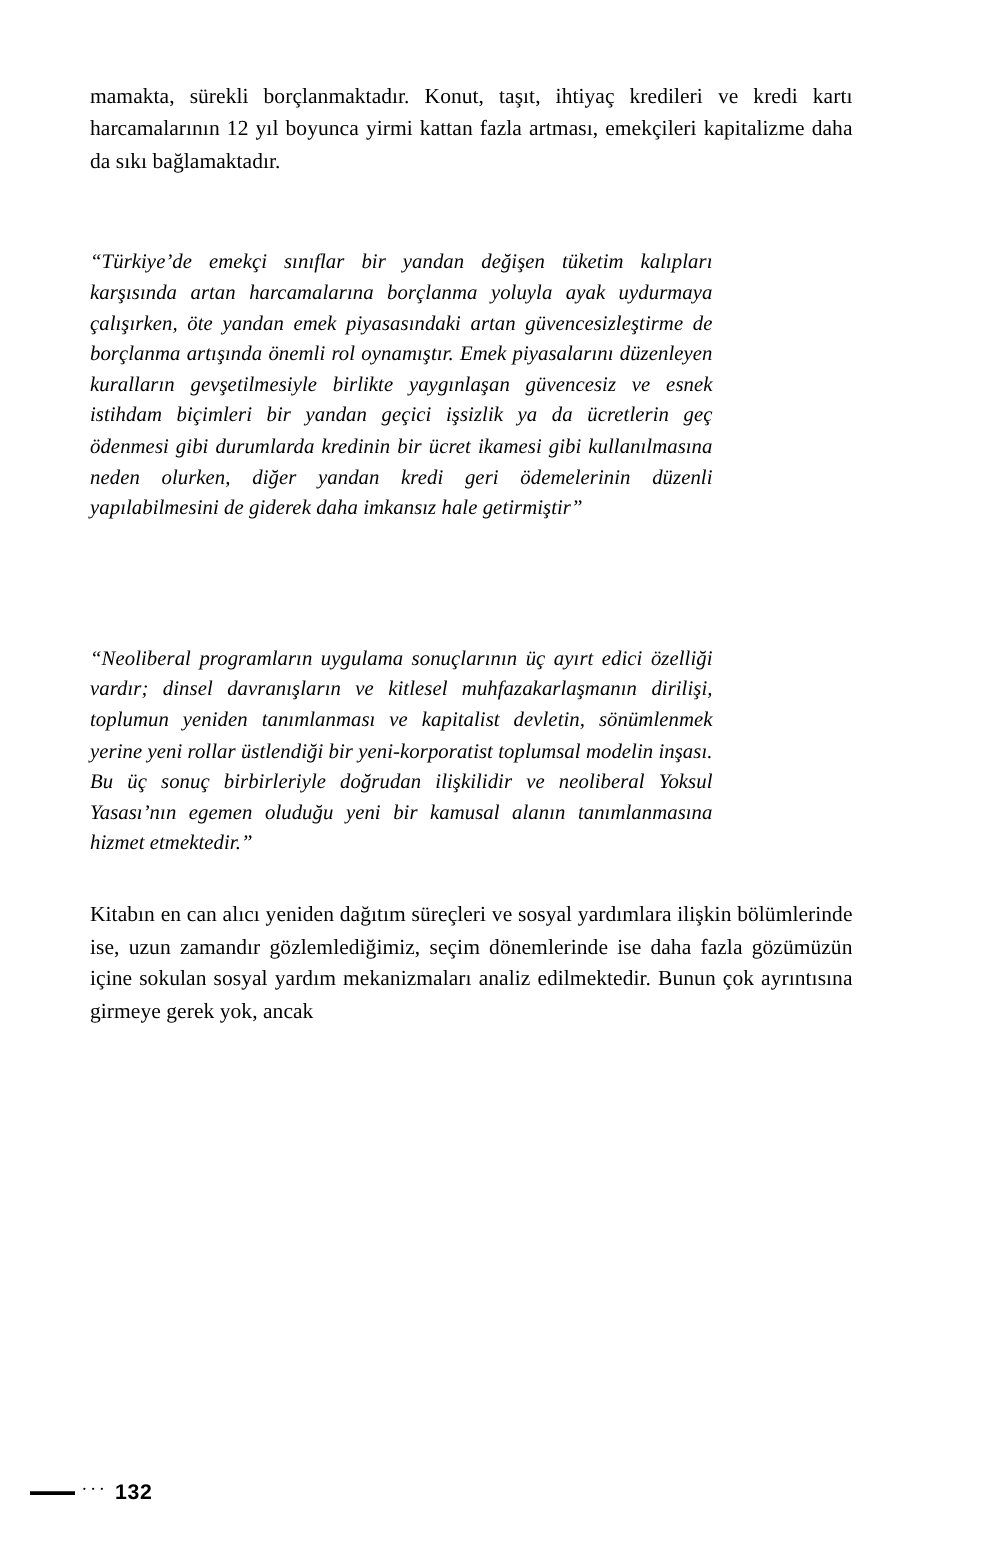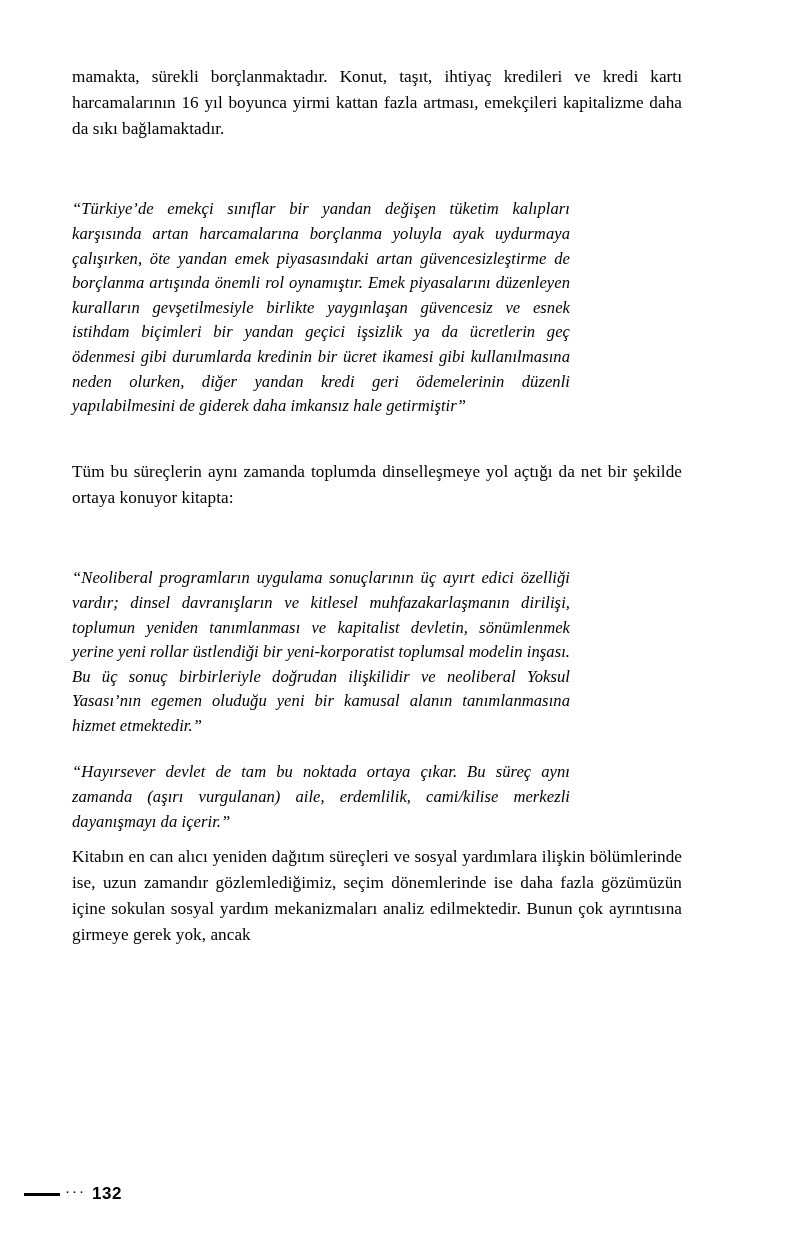--- a/index.html
+++ b/index.html
@@ -87,43 +87,39 @@
     letter-spacing: 0.5px;
   }
 </style>
 </head>
 <body>
 
 <div class="page">
 
   <div class="content">
 
-    <p class="body-par para-top">mamakta, sürekli borçlanmaktadır. Konut, taşıt, ihtiyaç  kredileri ve kredi kartı harcamalarının 16 yıl boyunca yirmi kattan fazla artması, emekçileri kapitalizme daha da sıkı bağlamaktadır.</p>
+    <p class="body-par para-top">mamakta, sürekli borçlanmaktadır. Konut, taşıt, ihtiyaç  kredileri ve kredi kartı harcamalarının 12 yıl boyunca yirmi kattan fazla artması, emekçileri kapitalizme daha da sıkı bağlamaktadır.</p>
 
     <div class="spacer-lg"></div>
 
     <div class="quote-block">
       <p>“Türkiye’de emekçi sınıflar bir yandan değişen tüketim kalıpları karşısında artan harcamalarına borçlanma yoluyla ayak uydurmaya çalışırken, öte yandan emek piyasasındaki artan güvencesizleştirme de borçlanma artışında önemli rol oynamıştır. Emek piyasalarını düzenleyen kuralların gevşetilmesiyle birlikte yaygınlaşan güvencesiz ve esnek istihdam biçimleri bir yandan geçici işsizlik ya da ücretlerin geç ödenmesi gibi durumlarda kredinin bir ücret ikamesi gibi kullanılmasına neden olurken, diğer yandan kredi geri ödemelerinin düzenli yapılabilmesini de giderek daha imkansız hale getirmiştir”</p>
     </div>
 
     <div class="spacer-md"></div>
 
-    <p class="body-par">Tüm bu süreçlerin aynı zamanda toplumda dinselleşmeye yol açtığı da net bir şekilde ortaya konuyor kitapta:</p>
 
     <div class="spacer-lg"></div>
 
     <div class="quote-block">
       <p>“Neoliberal programların uygulama sonuçlarının üç ayırt edici özelliği vardır; dinsel davranışların ve kitlesel muhfazakarlaşmanın dirilişi, toplumun yeniden tanımlanması ve kapitalist devletin, sönümlenmek yerine yeni rollar üstlendiği bir yeni-korporatist toplumsal modelin inşası. Bu üç sonuç birbirleriyle doğrudan ilişkilidir ve neoliberal Yoksul Yasası’nın egemen oluduğu yeni bir kamusal alanın tanımlanmasına hizmet etmektedir.”</p>
     </div>
 
     <div class="spacer-sm"></div>
 
-    <div class="quote-block">
-      <p>“Hayırsever devlet de tam bu noktada ortaya çıkar. Bu süreç aynı zamanda (aşırı vurgulanan) aile, erdemlilik, cami/kilise merkezli dayanışmayı da içerir.”</p>
-    </div>
 
     <div class="spacer-tiny"></div>
 
     <p class="body-par">Kitabın en can alıcı yeniden dağıtım süreçleri ve sosyal yardımlara ilişkin bölümlerinde ise, uzun zamandır gözlemlediğimiz, seçim dönemlerinde ise daha fazla gözümüzün içine sokulan sosyal yardım mekanizmaları analiz edilmektedir. Bunun çok ayrıntısına girmeye gerek yok, ancak</p>
 
   </div>
 
   <div class="footer">
     <span class="rule"></span>
     <span class="dots">···</span>

